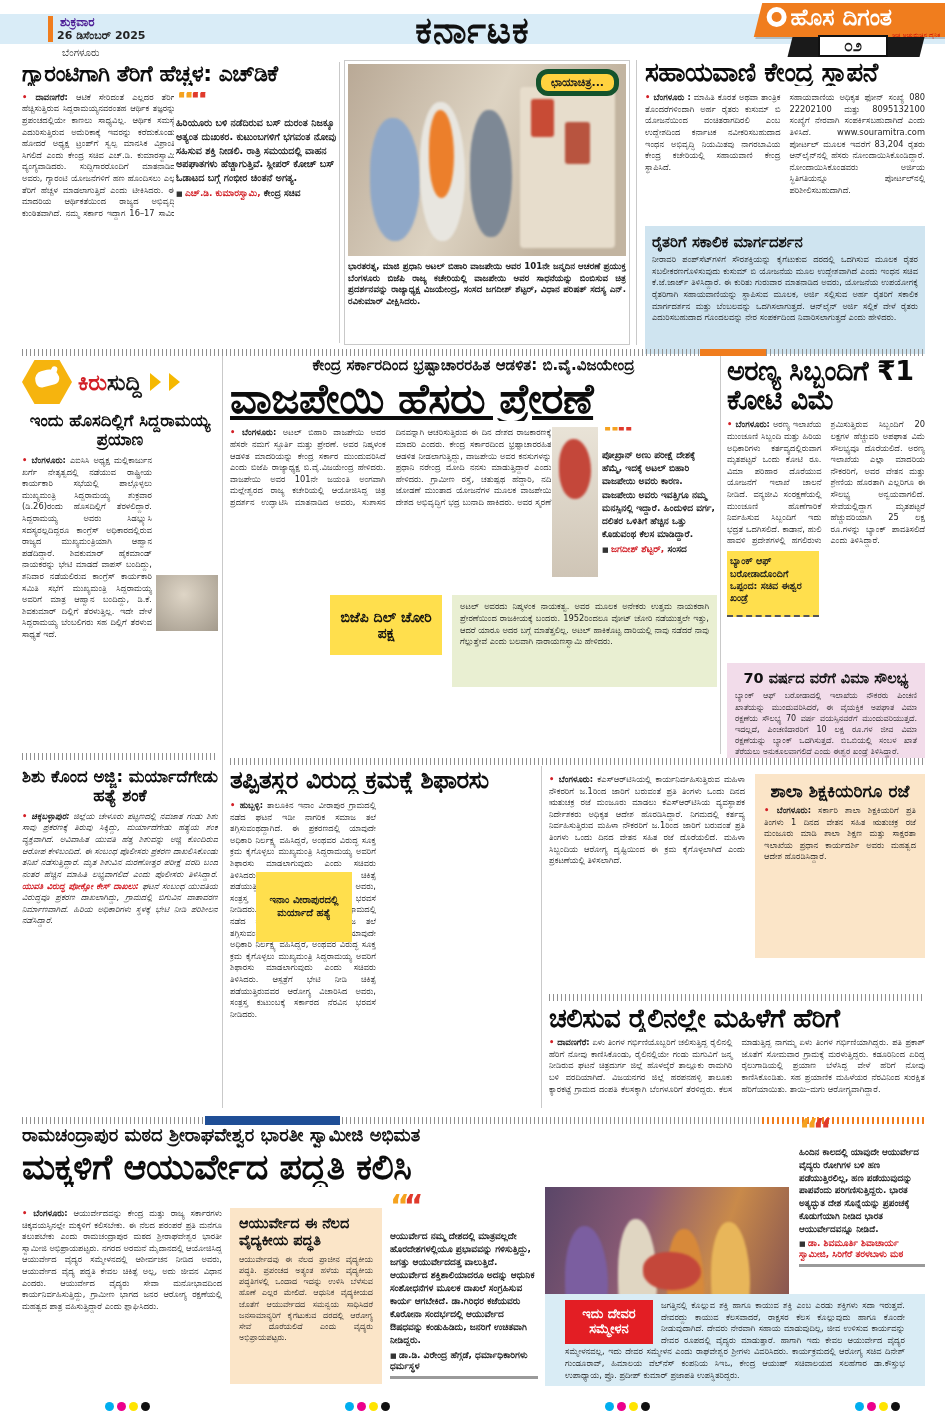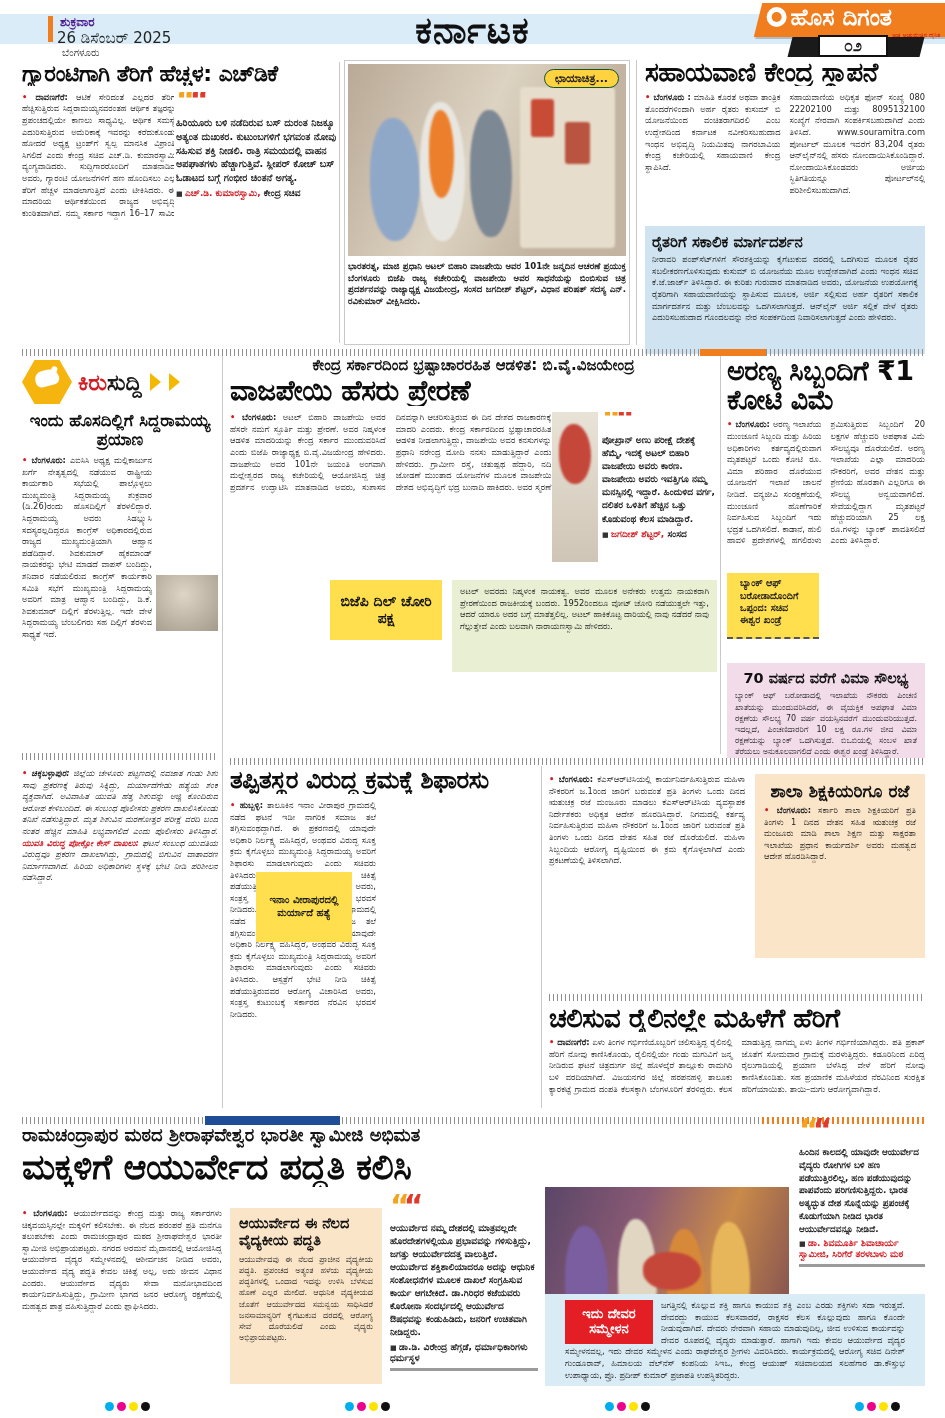--- a/index.html
+++ b/index.html
@@ -2,21 +2,21 @@
 <html><head>
 <meta charset="utf-8">
 <style>
   html,body{margin:0;padding:0;background:#e8e8e8;}
   .page{position:relative;width:945px;height:1418px;background:#ffffff;margin:0 auto;
         font-family:"DejaVu Sans","Liberation Sans",sans-serif;color:#1c1c1c;overflow:hidden;}
   .abs{position:absolute;}
   
   .band{background:#d9ecf7;}
   .day{color:#4c1d95;font-weight:bold;font-size:12px;line-height:1.1;}
-  .date{font-size:15px;font-weight:normal;color:#222;}
+  .date{font-size:11px;font-weight:bold;color:#222;}
   .city{font-size:10px;color:#333;}
   .section-title{font-size:37px;font-weight:800;letter-spacing:1px;color:#111;text-align:center;}
   .logo-strip{background:#f07d1e;transform:skewX(-14deg);box-shadow:2px 2px 0 #00000033;}
   .logo-text{color:#fff;font-weight:800;font-size:23px;transform:skewX(14deg);white-space:nowrap;}
   .logo-circle{width:20px;height:20px;border-radius:50%;background:#fff;display:inline-block;position:relative;top:2px;margin-right:4px;}
   .logo-circle::after{content:"";position:absolute;left:5px;top:5px;width:10px;height:10px;border-radius:50%;background:#f07d1e;}
   .tagline{font-size:6px;color:#c00;transform:skewX(14deg);}
   .pagenum-wrap{background:#1a1a1a;transform:skewX(-14deg);}
   .pagenum{background:#fff;border:2px solid #111;font-weight:800;font-size:16px;text-align:center;transform:skewX(0deg);}
   
@@ -46,21 +46,21 @@
   .box-green{background:#e9efd2;}
   .box-pink{background:#f2dcea;}
   .box-peach{background:#fbe5c8;}
   .box-blue{background:#cfe4f0;}
   .box-lightblue{background:#d9ecf5;}
   .box-red{background:#e31e24;color:#fff;}
   .boxtitle{font-weight:800;color:#111;}
   
   .ph{position:relative;overflow:hidden;background:#cfc5b8;}
   .blob{position:absolute;border-radius:45% 55% 50% 50%;filter:blur(1px);}
-  .phototag{background:#ffd23f;border-radius:12px;border:1px solid #14532d;font-size:11px;font-weight:bold;padding:2px 10px;}
+  .phototag{background:#ffd23f;border-radius:12px;border:5px solid #14532d;font-size:11px;font-weight:bold;padding:2px 10px;}
   .caption{font-size:8.6px;font-weight:bold;line-height:1.35;color:#222;text-align:justify;}
   
   .hex{width:50px;height:44px;background:#f6b40e;clip-path:polygon(25% 0,75% 0,100% 50%,75% 100%,25% 100%,0 50%);position:relative;border:0;}
   .hex::after{content:"";position:absolute;left:13px;top:10px;width:24px;height:16px;background:#fff;border-radius:8px 10px 6px 6px;transform:rotate(-15deg);}
   .hex::before{content:"";position:absolute;left:28px;top:6px;width:6px;height:14px;background:#fff;border-radius:3px;transform:rotate(20deg);z-index:2;}
   .brand{font-size:22px;font-weight:800;}
   .brand .b1{color:#d21f26;} .brand .b2{color:#1a1a1a;}
   .chev{display:inline-block;width:0;height:0;border-top:9px solid transparent;border-bottom:9px solid transparent;border-left:11px solid #f5b800;margin-left:2px;}
   .kheadline{font-size:16.5px;font-weight:800;line-height:1.15;text-align:center;color:#0d0d0d;}
   .thumb{float:right;width:62px;height:56px;margin:2px 0 2px 4px;background:radial-gradient(circle at 45% 35%,#ded5c6,#a39a8c);}
@@ -139,32 +139,33 @@
       <span class="chev"></span>
         <span class="chev"></span>
     </div>
     <div class="kheadline" style="margin-top:8px;">ಇಂದು ಹೊಸದಿಲ್ಲಿಗೆ ಸಿದ್ದರಾಮಯ್ಯ ಪ್ರಯಾಣ</div>
     <div class="bt" style="margin-top:5px;height:290px;overflow:hidden;">
       <div class="thumb" style="margin-top:120px;"></div>
       <b class="dl">ಬೆಂಗಳೂರು:</b>
       <span>ಎಐಸಿಸಿ ಅಧ್ಯಕ್ಷ ಮಲ್ಲಿಕಾರ್ಜುನ ಖರ್ಗೆ ನೇತೃತ್ವದಲ್ಲಿ ನಡೆಯುವ ರಾಷ್ಟ್ರೀಯ ಕಾರ್ಯಕಾರಿ ಸಭೆಯಲ್ಲಿ ಪಾಲ್ಗೊಳ್ಳಲು ಮುಖ್ಯಮಂತ್ರಿ ಸಿದ್ದರಾಮಯ್ಯ ಶುಕ್ರವಾರ (ಡಿ.26)ರಂದು ಹೊಸದಿಲ್ಲಿಗೆ ತೆರಳಲಿದ್ದಾರೆ. ಸಿದ್ದರಾಮಯ್ಯ ಅವರು ಸಿಡಬ್ಲ್ಯುಸಿ ಸದಸ್ಯರಲ್ಲದಿದ್ದರೂ ಕಾಂಗ್ರೆಸ್ ಅಧಿಕಾರದಲ್ಲಿರುವ ರಾಜ್ಯದ ಮುಖ್ಯಮಂತ್ರಿಯಾಗಿ ಆಹ್ವಾನ ಪಡೆದಿದ್ದಾರೆ. ಶಿವಕುಮಾರ್ ಹೈಕಮಾಂಡ್ ನಾಯಕರನ್ನು ಭೇಟಿ ಮಾಡದೆ ವಾಪಸ್ ಬಂದಿದ್ದು, ಶನಿವಾರ ನಡೆಯಲಿರುವ ಕಾಂಗ್ರೆಸ್ ಕಾರ್ಯಕಾರಿ ಸಮಿತಿ ಸಭೆಗೆ ಮುಖ್ಯಮಂತ್ರಿ ಸಿದ್ದರಾಮಯ್ಯ ಅವರಿಗೆ ಮಾತ್ರ ಆಹ್ವಾನ ಬಂದಿದ್ದು, ಡಿ.ಕೆ. ಶಿವಕುಮಾರ್ ದಿಲ್ಲಿಗೆ ತೆರಳುತ್ತಿಲ್ಲ. ಇದೇ ವೇಳೆ ಸಿದ್ದರಾಮಯ್ಯ ಬೆಂಬಲಿಗರು ಸಹ ದಿಲ್ಲಿಗೆ ತೆರಳುವ ಸಾಧ್ಯತೆ ಇದೆ.</span>
     </div>
     <div class="hatch" style="margin:8px 0;"></div>
+    <div class="kheadline">ಶಿಶು ಕೊಂದ ಅಜ್ಜಿ: ಮರ್ಯಾದೆಗೇಡು ಹತ್ಯೆ ಶಂಕೆ</div>
     <div class="bt" style="margin-top:5px;height:300px;overflow:hidden;font-style:italic;">
       <b class="dl">ಚಿಕ್ಕಬಳ್ಳಾಪುರ:</b>
       <span>ಜಿಲ್ಲೆಯ ಚೇಳೂರು ಪಟ್ಟಣದಲ್ಲಿ ನವಜಾತ ಗಂಡು ಶಿಶು ಸಾವು ಪ್ರಕರಣಕ್ಕೆ ತಿರುವು ಸಿಕ್ಕಿದ್ದು, ಮರ್ಯಾದೆಗೇಡು ಹತ್ಯೆಯ ಶಂಕೆ ವ್ಯಕ್ತವಾಗಿದೆ. ಅವಿವಾಹಿತ ಯುವತಿ ಹೆತ್ತ ಶಿಶುವನ್ನು ಅಜ್ಜಿ ಕೊಂದಿರುವ ಆರೋಪ ಕೇಳಿಬಂದಿದೆ. ಈ ಸಂಬಂಧ ಪೊಲೀಸರು ಪ್ರಕರಣ ದಾಖಲಿಸಿಕೊಂಡು ತನಿಖೆ ನಡೆಸುತ್ತಿದ್ದಾರೆ. ಮೃತ ಶಿಶುವಿನ ಮರಣೋತ್ತರ ಪರೀಕ್ಷೆ ವರದಿ ಬಂದ ನಂತರ ಹೆಚ್ಚಿನ ಮಾಹಿತಿ ಲಭ್ಯವಾಗಲಿದೆ ಎಂದು ಪೊಲೀಸರು ತಿಳಿಸಿದ್ದಾರೆ.</span>
       <span class="subhead-red">ಯುವತಿ ವಿರುದ್ಧ ಪೋಕ್ಸೋ ಕೇಸ್ ದಾಖಲು:</span>
       <span>ಘಟನೆ ಸಂಬಂಧ ಯುವತಿಯ ವಿರುದ್ಧವೂ ಪ್ರಕರಣ ದಾಖಲಾಗಿದ್ದು, ಗ್ರಾಮದಲ್ಲಿ ಬಿಗುವಿನ ವಾತಾವರಣ ನಿರ್ಮಾಣವಾಗಿದೆ. ಹಿರಿಯ ಅಧಿಕಾರಿಗಳು ಸ್ಥಳಕ್ಕೆ ಭೇಟಿ ನೀಡಿ ಪರಿಶೀಲನೆ ನಡೆಸಿದ್ದಾರೆ.</span>
     </div>
   </div>
   <div class="abs vr" style="left:222px;top:356px;height:752px;"></div>
 
   <div class="abs" style="left:230px;top:356px;width:487px;height:398px;">
     <div class="kicker" style="font-size:15px;text-align:center;">ಕೇಂದ್ರ ಸರ್ಕಾರದಿಂದ ಭ್ರಷ್ಟಾಚಾರರಹಿತ ಆಡಳಿತ: ಬಿ.ವೈ.ವಿಜಯೇಂದ್ರ</div>
-    <div class="hl" style="font-size:28px;white-space:nowrap;margin-top:2px;">ವಾಜಪೇಯಿ ಹೆಸರು ಪ್ರೇರಣೆ</div>
+    <div class="hl" style="font-size:42px;white-space:nowrap;margin-top:2px;text-decoration:underline;">ವಾಜಪೇಯಿ ಹೆಸರು ಪ್ರೇರಣೆ</div>
     <div style="position:relative;margin-top:6px;height:330px;overflow:hidden;">
       <div class="bt cols3" style="height:330px;">
         <p style="margin:0;"><b class="dl">ಬೆಂಗಳೂರು:</b> <span>ಅಟಲ್ ಬಿಹಾರಿ ವಾಜಪೇಯಿ ಅವರ ಹೆಸರೇ ನಮಗೆ ಸ್ಫೂರ್ತಿ ಮತ್ತು ಪ್ರೇರಣೆ. ಅವರ ನಿಷ್ಕಳಂಕ ಆಡಳಿತ ಮಾದರಿಯನ್ನು ಕೇಂದ್ರ ಸರ್ಕಾರ ಮುಂದುವರಿಸಿದೆ ಎಂದು ಬಿಜೆಪಿ ರಾಜ್ಯಾಧ್ಯಕ್ಷ ಬಿ.ವೈ.ವಿಜಯೇಂದ್ರ ಹೇಳಿದರು. ವಾಜಪೇಯಿ ಅವರ 101ನೇ ಜಯಂತಿ ಅಂಗವಾಗಿ ಮಲ್ಲೇಶ್ವರದ ರಾಜ್ಯ ಕಚೇರಿಯಲ್ಲಿ ಆಯೋಜಿಸಿದ್ದ ಚಿತ್ರ ಪ್ರದರ್ಶನ ಉದ್ಘಾಟಿಸಿ ಮಾತನಾಡಿದ ಅವರು, ಸುಶಾಸನ ದಿನವನ್ನಾಗಿ ಆಚರಿಸುತ್ತಿರುವ ಈ ದಿನ ದೇಶದ ರಾಜಕಾರಣಕ್ಕೆ ಮಾದರಿ ಎಂದರು. ಕೇಂದ್ರ ಸರ್ಕಾರದಿಂದ ಭ್ರಷ್ಟಾಚಾರರಹಿತ ಆಡಳಿತ ನೀಡಲಾಗುತ್ತಿದ್ದು, ವಾಜಪೇಯಿ ಅವರ ಕನಸುಗಳನ್ನು ಪ್ರಧಾನಿ ನರೇಂದ್ರ ಮೋದಿ ನನಸು ಮಾಡುತ್ತಿದ್ದಾರೆ ಎಂದು ಹೇಳಿದರು. ಗ್ರಾಮೀಣ ರಸ್ತೆ, ಚತುಷ್ಪಥ ಹೆದ್ದಾರಿ, ನದಿ ಜೋಡಣೆ ಮುಂತಾದ ಯೋಜನೆಗಳ ಮೂಲಕ ವಾಜಪೇಯಿ ದೇಶದ ಅಭಿವೃದ್ಧಿಗೆ ಭದ್ರ ಬುನಾದಿ ಹಾಕಿದರು. ಅವರ ಸ್ಮರಣೆ ಕೇವಲ ಕಾರ್ಯಕ್ರಮವಲ್ಲ, ಅದು ಮೌಲ್ಯಾಧಾರಿತ ರಾಜಕಾರಣದ ಪಾಠ ಎಂದರು. ಕಾರ್ಯಕ್ರಮದಲ್ಲಿ ಸಂಸದ ಜಗದೀಶ್ ಶೆಟ್ಟರ್, ವಿಧಾನ ಪರಿಷತ್ ಸದಸ್ಯ ಎನ್. ರವಿಕುಮಾರ್ ಸೇರಿದಂತೆ ಹಲವರು ಉಪಸ್ಥಿತರಿದ್ದರು. ವಾಜಪೇಯಿ ಅವರ ಬದುಕು–ಸಾಧನೆ ಬಿಂಬಿಸುವ ಚಿತ್ರಗಳನ್ನು ಕಾರ್ಯಕರ್ತರು ವೀಕ್ಷಿಸಿದರು.</span></p>
       </div>
       <div class="abs" style="left:322px;top:0;width:165px;height:158px;background:#fff;display:flex;gap:4px;">
         <div class="ph" style="width:46px;height:150px;background:linear-gradient(#e9e3d7,#cfc5b6);">
           <div class="blob" style="left:15%;top:8%;width:70%;height:40%;background:#c4473a;"></div>
         </div>
         <div style="flex:1;">
           <span class="qicon"><span class="q1">“</span><span class="q2">“</span></span>
@@ -181,21 +182,21 @@
     </div>
   </div>
   <div class="abs vr" style="left:720px;top:356px;height:398px;"></div>
 
   <div class="abs" style="left:727px;top:356px;width:198px;height:398px;">
     <div class="hl" style="font-size:27px;">ಅರಣ್ಯ ಸಿಬ್ಬಂದಿಗೆ ₹1 ಕೋಟಿ ವಿಮೆ</div>
     <div style="position:relative;margin-top:5px;height:238px;overflow:hidden;">
       <div class="bt cols2" style="height:238px;">
         <p style="margin:0;"><b class="dl">ಬೆಂಗಳೂರು:</b> <span>ಅರಣ್ಯ ಇಲಾಖೆಯ ಮುಂಚೂಣಿ ಸಿಬ್ಬಂದಿ ಮತ್ತು ಹಿರಿಯ ಅಧಿಕಾರಿಗಳು ಕರ್ತವ್ಯದಲ್ಲಿರುವಾಗ ಮೃತಪಟ್ಟರೆ ಒಂದು ಕೋಟಿ ರೂ. ವಿಮಾ ಪರಿಹಾರ ದೊರೆಯುವ ಯೋಜನೆಗೆ ಇಲಾಖೆ ಚಾಲನೆ ನೀಡಿದೆ. ವನ್ಯಜೀವಿ ಸಂರಕ್ಷಣೆಯಲ್ಲಿ ಮುಂಚೂಣಿ ಹೊಣೆಗಾರಿಕೆ ನಿರ್ವಹಿಸುವ ಸಿಬ್ಬಂದಿಗೆ ಇದು ಭದ್ರತೆ ಒದಗಿಸಲಿದೆ. ಕಾಡಾನೆ, ಹುಲಿ ಹಾವಳಿ ಪ್ರದೇಶಗಳಲ್ಲಿ ಹಗಲಿರುಳು ಶ್ರಮಿಸುತ್ತಿರುವ ಸಿಬ್ಬಂದಿಗೆ 20 ಲಕ್ಷಗಳ ಹೆಚ್ಚುವರಿ ಅಪಘಾತ ವಿಮೆ ಸೌಲಭ್ಯವೂ ದೊರೆಯಲಿದೆ. ಅರಣ್ಯ ಇಲಾಖೆಯ ಎಲ್ಲಾ ಮಾದರಿಯ ನೌಕರರಿಗೆ, ಅವರ ವೇತನ ಮತ್ತು ಶ್ರೇಣಿಯ ಹೊರತಾಗಿ ಎಲ್ಲರಿಗೂ ಈ ಸೌಲಭ್ಯ ಅನ್ವಯವಾಗಲಿದೆ. ಸೇವೆಯಲ್ಲಿದ್ದಾಗ ಮೃತಪಟ್ಟರೆ ಹೆಚ್ಚುವರಿಯಾಗಿ 25 ಲಕ್ಷ ರೂ.ಗಳನ್ನು ಬ್ಯಾಂಕ್ ಪಾವತಿಸಲಿದೆ ಎಂದು ತಿಳಿಸಿದ್ದಾರೆ.</span></p>
       </div>
-      <div class="abs box-yellow" style="left:0;top:154px;width:92px;height:66px;padding:4px 13px;box-sizing:border-box;border-bottom:2px dashed #555;">
+      <div class="abs box-yellow" style="left:0;top:132px;width:92px;height:66px;padding:4px 3px;box-sizing:border-box;border-bottom:2px dashed #555;">
         <div style="font-size:9.5px;font-weight:800;line-height:1.3;">ಬ್ಯಾಂಕ್ ಆಫ್ ಬರೋಡಾದೊಂದಿಗೆ ಒಪ್ಪಂದ: ಸಚಿವ ಈಶ್ವರ ಖಂಡ್ರೆ</div>
       </div>
     </div>
     <div class="box-pink" style="margin-top:6px;padding:7px 8px;height:95px;box-sizing:border-box;overflow:hidden;">
       <div class="boxtitle" style="font-size:14.5px;text-align:center;">70 ವರ್ಷದ ವರೆಗೆ ವಿಮಾ ಸೌಲಭ್ಯ</div>
       <div class="bt" style="margin-top:3px;font-size:8px;">ಬ್ಯಾಂಕ್ ಆಫ್ ಬರೋಡಾದಲ್ಲಿ ಇಲಾಖೆಯ ನೌಕರರು ಪಿಂಚಣಿ ಖಾತೆಯನ್ನು ಮುಂದುವರಿಸಿದರೆ, ಈ ವೈಯಕ್ತಿಕ ಅಪಘಾತ ವಿಮಾ ರಕ್ಷಣೆಯ ಸೌಲಭ್ಯ 70 ವರ್ಷ ವಯಸ್ಸಿನವರೆಗೆ ಮುಂದುವರಿಯುತ್ತದೆ. ಇದಲ್ಲದೆ, ಪಿಂಚಣಿದಾರರಿಗೆ 10 ಲಕ್ಷ ರೂ.ಗಳ ಜೀವ ವಿಮಾ ರಕ್ಷಣೆಯನ್ನು ಬ್ಯಾಂಕ್ ಒದಗಿಸುತ್ತದೆ. ಬಿಒಬಿಯಲ್ಲಿ ಸಂಬಳ ಖಾತೆ ತೆರೆಯಲು ಅನುಕೂಲವಾಗಲಿದೆ ಎಂದು ಈಶ್ವರ ಖಂಡ್ರೆ ತಿಳಿಸಿದ್ದಾರೆ.</div>
     </div>
   </div>
 
   <div class="abs hatch" style="left:230px;top:758px;width:695px;"></div>
@@ -248,21 +249,21 @@
       <p style="margin:0;"><b class="dl">ಬೆಂಗಳೂರು:</b> <span>ಆಯುರ್ವೇದವನ್ನು ಕೇಂದ್ರ ಮತ್ತು ರಾಜ್ಯ ಸರ್ಕಾರಗಳು ಚಿಕ್ಕವಯಸ್ಸಿನಲ್ಲೇ ಮಕ್ಕಳಿಗೆ ಕಲಿಸಬೇಕು. ಈ ನೆಲದ ಪರಂಪರೆ ಪ್ರತಿ ಮನೆಗೂ ತಲುಪಬೇಕು ಎಂದು ರಾಮಚಂದ್ರಾಪುರ ಮಠದ ಶ್ರೀರಾಘವೇಶ್ವರ ಭಾರತೀ ಸ್ವಾಮೀಜಿ ಅಭಿಪ್ರಾಯಪಟ್ಟರು. ನಗರದ ಅರಮನೆ ಮೈದಾನದಲ್ಲಿ ಆಯೋಜಿಸಿದ್ದ ಆಯುರ್ವೇದ ವೈದ್ಯರ ಸಮ್ಮೇಳನದಲ್ಲಿ ಆಶೀರ್ವಚನ ನೀಡಿದ ಅವರು, ಆಯುರ್ವೇದ ವೈದ್ಯ ಪದ್ಧತಿ ಕೇವಲ ಚಿಕಿತ್ಸೆ ಅಲ್ಲ, ಅದು ಜೀವನ ವಿಧಾನ ಎಂದರು. ಆಯುರ್ವೇದ ವೈದ್ಯರು ಸೇವಾ ಮನೋಭಾವದಿಂದ ಕಾರ್ಯನಿರ್ವಹಿಸುತ್ತಿದ್ದು, ಗ್ರಾಮೀಣ ಭಾಗದ ಜನರ ಆರೋಗ್ಯ ರಕ್ಷಣೆಯಲ್ಲಿ ಮಹತ್ವದ ಪಾತ್ರ ವಹಿಸುತ್ತಿದ್ದಾರೆ ಎಂದು ಶ್ಲಾಘಿಸಿದರು.</span></p>
     </div>
 
     <div class="abs box-peach" style="left:208px;top:84px;width:152px;height:176px;padding:7px 9px;box-sizing:border-box;overflow:hidden;">
       <div class="boxtitle" style="font-size:14.5px;line-height:1.2;">ಆಯುರ್ವೇದ ಈ ನೆಲದ ವೈದ್ಯಕೀಯ ಪದ್ಧತಿ</div>
       <div class="bt" style="margin-top:4px;font-size:8px;">ಆಯುರ್ವೇದವು ಈ ನೆಲದ ಪ್ರಾಚೀನ ವೈದ್ಯಕೀಯ ಪದ್ಧತಿ. ಪ್ರಪಂಚದ ಅತ್ಯಂತ ಹಳೆಯ ವೈದ್ಯಕೀಯ ಪದ್ಧತಿಗಳಲ್ಲಿ ಒಂದಾದ ಇದನ್ನು ಉಳಿಸಿ ಬೆಳೆಸುವ ಹೊಣೆ ಎಲ್ಲರ ಮೇಲಿದೆ. ಆಧುನಿಕ ವೈದ್ಯಕೀಯದ ಜೊತೆಗೆ ಆಯುರ್ವೇದದ ಸಮನ್ವಯ ಸಾಧಿಸಿದರೆ ಜನಸಾಮಾನ್ಯರಿಗೆ ಕೈಗೆಟುಕುವ ದರದಲ್ಲಿ ಆರೋಗ್ಯ ಸೇವೆ ದೊರೆಯಲಿದೆ ಎಂದು ವೈದ್ಯರು ಅಭಿಪ್ರಾಯಪಟ್ಟರು.</div>
     </div>
 
     <div class="abs" style="left:368px;top:76px;width:148px;height:184px;">
       <span class="qicon"><span class="q1">“</span><span class="q2">“</span></span>
-      <div class="qtext" style="font-size:9px;margin-top:2px;">ಆಯುರ್ವೇದ ನಮ್ಮ ದೇಶದಲ್ಲಿ ಮಾತ್ರವಲ್ಲದೇ ಹೊರದೇಶಗಳಲ್ಲಿಯೂ ಪ್ರಭಾವವನ್ನು ಗಳಿಸುತ್ತಿದ್ದು, ಜಗತ್ತು ಆಯುರ್ವೇದದತ್ತ ವಾಲುತ್ತಿದೆ. ಆಯುರ್ವೇದ ಶಕ್ತಿಶಾಲಿಯಾದರೂ ಅದನ್ನು ಆಧುನಿಕ ಸಂಶೋಧನೆಗಳ ಮೂಲಕ ದಾಖಲೆ ಸಂಗ್ರಹಿಸುವ ಕಾರ್ಯ ಆಗಬೇಕಿದೆ. ಡಾ.ಗಿರಿಧರ ಕಜೆಯವರು ಕೊರೋನಾ ಸಂದರ್ಭದಲ್ಲಿ ಆಯುರ್ವೇದ ಔಷಧವನ್ನು ಕಂಡುಹಿಡಿದು, ಜನರಿಗೆ ಉಚಿತವಾಗಿ ನೀಡಿದ್ದರು.</div>
+      <div class="qtext" style="font-size:9px;margin-top:10px;">ಆಯುರ್ವೇದ ನಮ್ಮ ದೇಶದಲ್ಲಿ ಮಾತ್ರವಲ್ಲದೇ ಹೊರದೇಶಗಳಲ್ಲಿಯೂ ಪ್ರಭಾವವನ್ನು ಗಳಿಸುತ್ತಿದ್ದು, ಜಗತ್ತು ಆಯುರ್ವೇದದತ್ತ ವಾಲುತ್ತಿದೆ. ಆಯುರ್ವೇದ ಶಕ್ತಿಶಾಲಿಯಾದರೂ ಅದನ್ನು ಆಧುನಿಕ ಸಂಶೋಧನೆಗಳ ಮೂಲಕ ದಾಖಲೆ ಸಂಗ್ರಹಿಸುವ ಕಾರ್ಯ ಆಗಬೇಕಿದೆ. ಡಾ.ಗಿರಿಧರ ಕಜೆಯವರು ಕೊರೋನಾ ಸಂದರ್ಭದಲ್ಲಿ ಆಯುರ್ವೇದ ಔಷಧವನ್ನು ಕಂಡುಹಿಡಿದು, ಜನರಿಗೆ ಉಚಿತವಾಗಿ ನೀಡಿದ್ದರು.</div>
       <div class="qattr"><span>ಡಾ.ಡಿ. ವಿರೇಂದ್ರ ಹೆಗ್ಗಡೆ,</span> <span>ಧರ್ಮಾಧಿಕಾರಿಗಳು ಧರ್ಮಸ್ಥಳ</span></div>
       <div class="grayrule" style="margin-top:4px;"></div>
     </div>
 
     <div class="abs ph" style="left:523px;top:0;width:244px;height:162px;background:linear-gradient(110deg,#5a4668,#8a5a74 35%,#c98a4a 65%,#7a4a52);">
       <div class="blob" style="left:8%;top:24%;width:18%;height:70%;background:#7b5ea0;"></div>
       <div class="blob" style="left:30%;top:20%;width:16%;height:74%;background:#e0d6c2;"></div>
       <div class="blob" style="left:50%;top:26%;width:15%;height:68%;background:#d7893a;"></div>
       <div class="blob" style="left:68%;top:22%;width:16%;height:72%;background:#e8b65a;"></div>
       <div class="blob" style="left:40%;top:40%;width:24%;height:24%;background:#c4473a;"></div>

